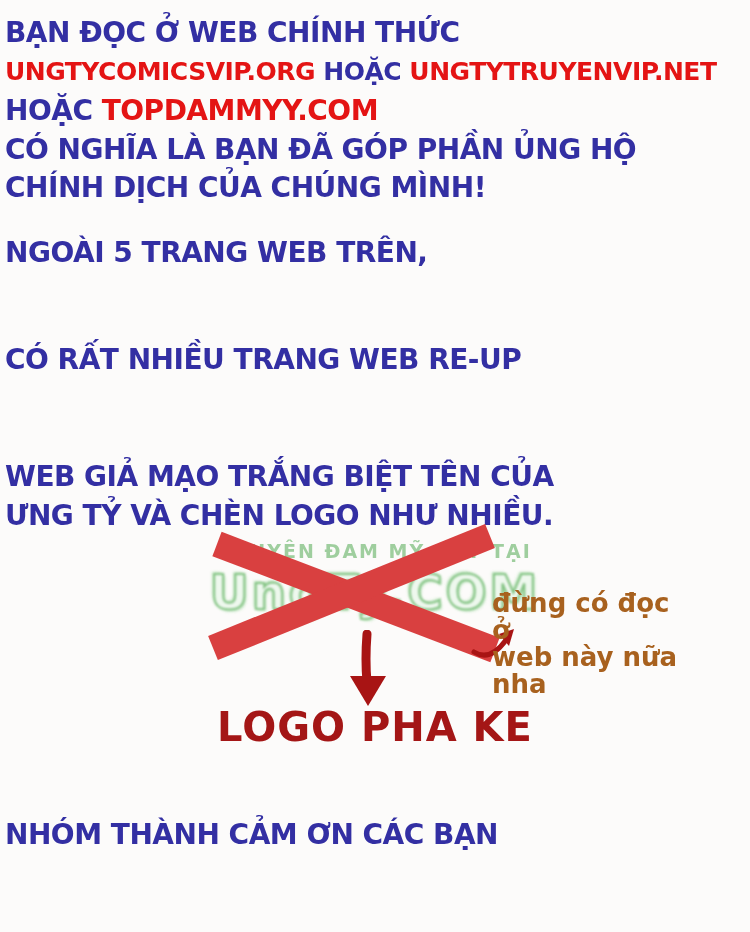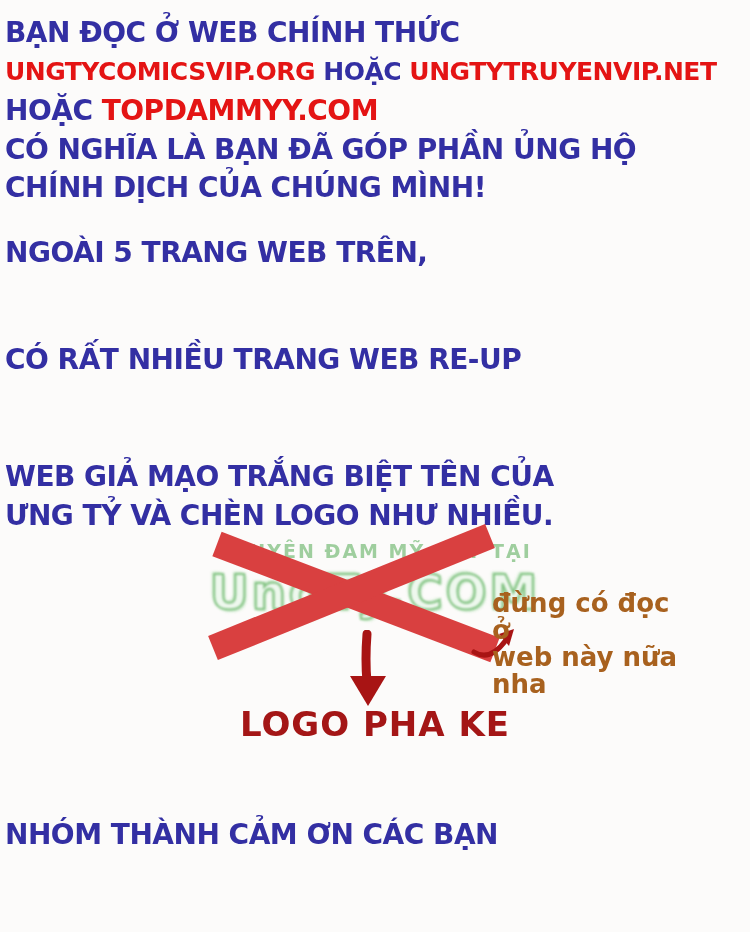--- a/index.html
+++ b/index.html
@@ -108,21 +108,21 @@
     letter-spacing: 0;
   }
 
   .logo-caption {
     position: absolute;
     left: 0;
     top: 704px;
     width: 100%;
     text-align: center;
     color: #a41616;
-    font-size: 34px;
+    font-size: 40px;
     letter-spacing: 1px;
   }
 </style>
 </head>
 <body>
 
 <div class="page">
 
   <div class="line blue main-size" style="top:16px">BẠN ĐỌC Ở WEB CHÍNH THỨC</div>
 

